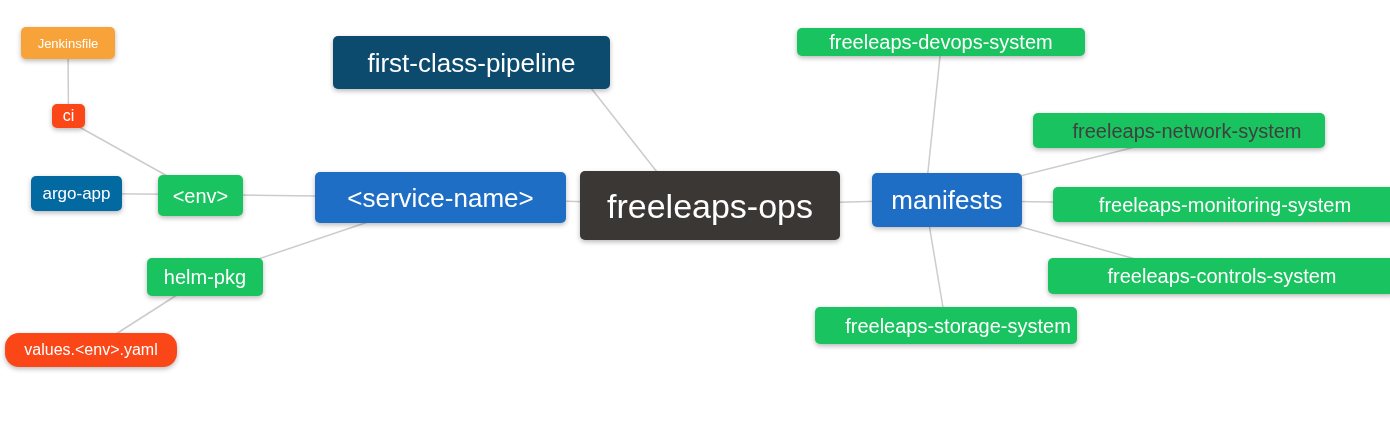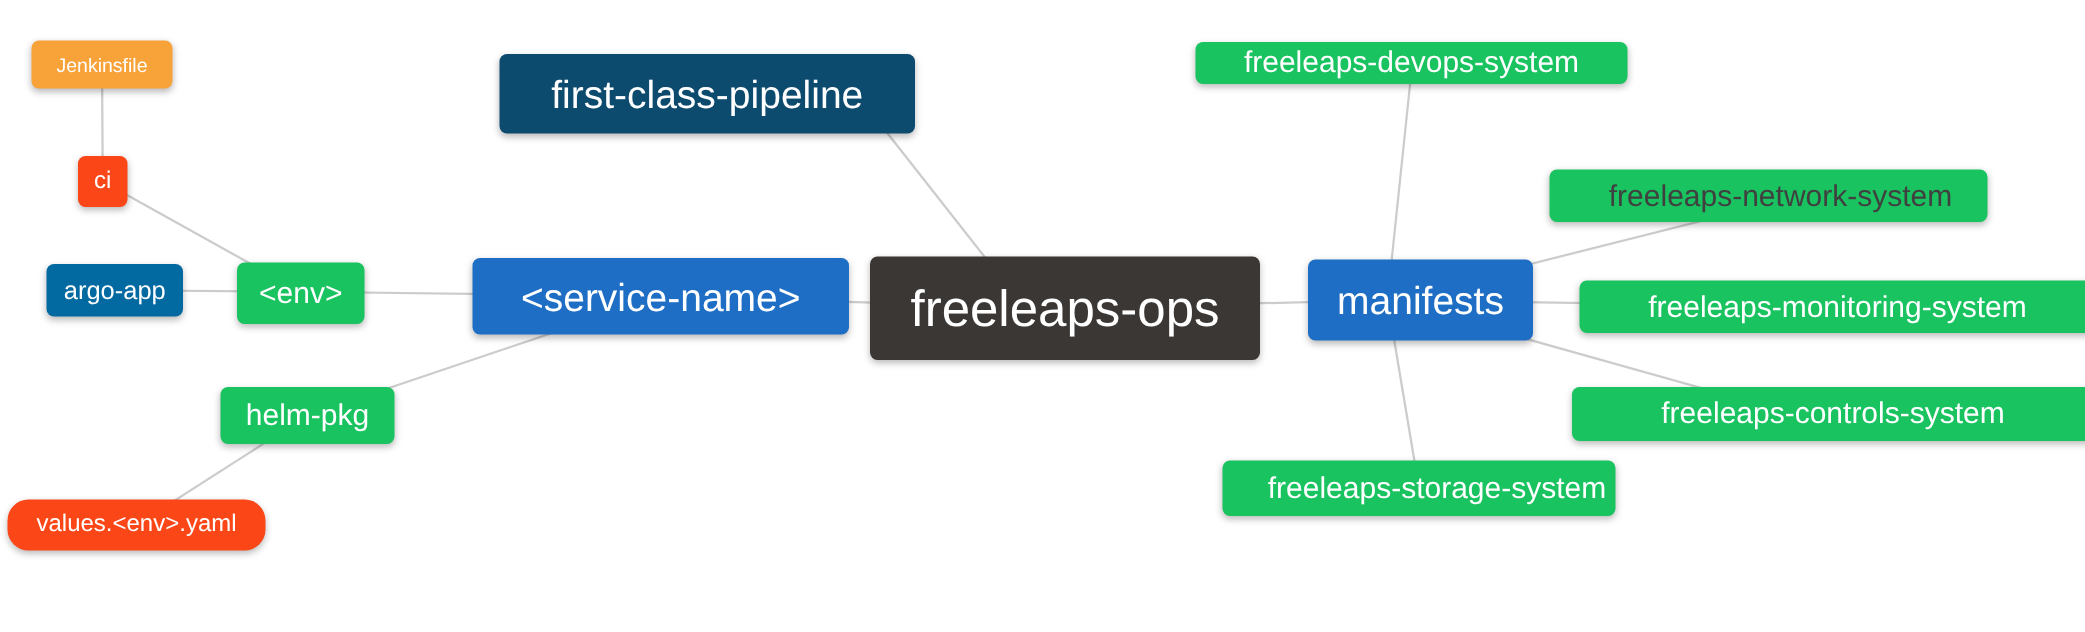--- a/index.html
+++ b/index.html
@@ -91,21 +91,21 @@
       </div>
       <div class="node" style="left: 1053px; top: 187px; width: 344px; height: 35px; background: rgb(25, 195, 95); color: rgb(255, 255, 255); font-size: 20px;">
         <span>freeleaps-monitoring-system</span>
       </div>
       <div class="node" style="left: 1048px; top: 258px; width: 348px; height: 36px; background: rgb(25, 195, 95); color: rgb(255, 255, 255); font-size: 20px;">
         <span>freeleaps-controls-system</span>
       </div>
       <div class="node" style="left: 815px; top: 307px; width: 262px; height: 37px; background: rgb(25, 195, 95); color: rgb(255, 255, 255); font-size: 20px; padding-left: 24px;">
         <span>freeleaps-storage-system</span>
       </div>
-      <div class="node" style="left: 52px; top: 104px; width: 33px; height: 34px; background: rgb(251, 70, 23); color: rgb(255, 255, 255); font-size: 16px;">
+      <div class="node" style="left: 52px; top: 104px; width: 33px; height: 24px; background: rgb(251, 70, 23); color: rgb(255, 255, 255); font-size: 16px;">
         <span>ci</span>
       </div>
       <div class="node" style="left: 31px; top: 176px; width: 91px; height: 35px; background: #0369a1; color: rgb(255, 255, 255); font-size: 17px;">
         <span>argo-app</span>
       </div>
       <div class="node" style="left: 5px; top: 333px; width: 172px; height: 34px; background: rgb(251, 70, 23); color: rgb(255, 255, 255); font-size: 16px; border-radius: 14px;">
         <span>values.&lt;env&gt;.yaml</span>
       </div>
       <div class="node" style="left: 21px; top: 27px; width: 94px; height: 32px; background: rgb(248, 162, 58); color: rgb(255, 255, 255); font-size: 13px;">
         <span>Jenkinsfile</span>

